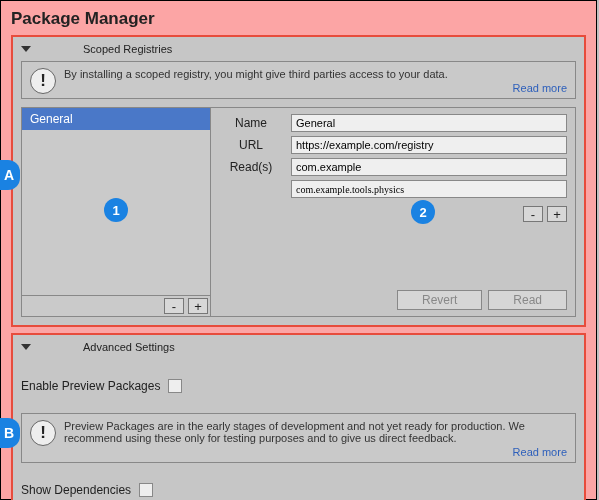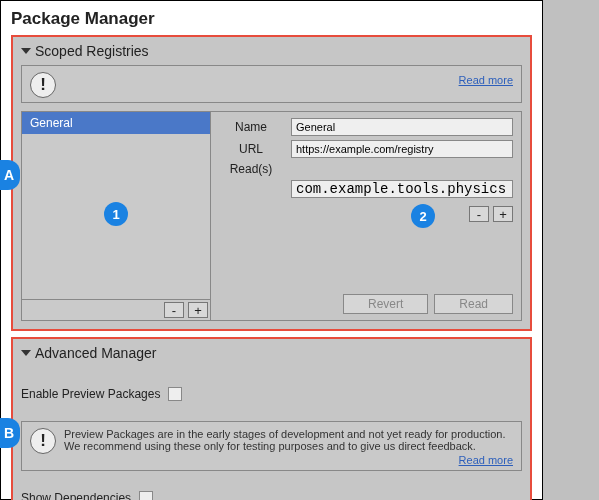--- a/index.html
+++ b/index.html
@@ -1,40 +1,40 @@
 <!DOCTYPE html>
 <html><head>
 <meta charset="utf-8">
 <style>
 * { box-sizing: border-box; margin: 0; padding: 0; }
 body { font-family: Arial, Helvetica, sans-serif; font-size: 12px; background: #c0c0c0; width: 599px; height: 500px; overflow: hidden; color: #222; }
-.window { border: 1px solid #000; background: #ffffff; width: 543px; height: 500px; padding: 6px 10px 10px 10px; }
+.window { border: 1px solid #000; background: #fca5a5; width: 597px; height: 500px; padding: 6px 10px 10px 10px; }
 .title { font-size: 17px; font-weight: bold; padding: 2px 0 6px 0; }
 .section { border: 2px solid #e74c3c; background: #c6c6c6; padding: 4px 8px 8px 8px; position: relative; }
 .section + .section { margin-top: 6px; }
 .sec-h { display: flex; align-items: center; gap: 4px; cursor: pointer; padding: 2px 0 6px 0; }
 .tri { width: 0; height: 0; border-left: 5px solid transparent; border-right: 5px solid transparent; border-top: 6px solid #333; }
-.sec-h span { font-size: 14px; }
+.sec-h span { font-size: 11px; margin-left: 48px; }
 .info-box { border: 1px solid #888; background: #c9c9c9; padding: 6px 8px 4px 8px; display: flex; align-items: flex-start; gap: 8px; }
 .info-icon { width: 26px; height: 26px; border-radius: 50%; background: #eee; border: 1px solid #666; display: flex; align-items: center; justify-content: center; font-weight: bold; font-size: 17px; flex-shrink: 0; }
 .info-body { flex: 1; font-size: 11px; color: #333; }
-.info-body .link { display: block; text-align: right; color: #2d5fbb; text-decoration: underline; font-size: 11px; margin-top: 2px; cursor: pointer; }
+.info-body .link { display: block; text-align: right; color: #2d5fbb; font-size: 11px; margin-top: 2px; cursor: pointer; }
 .columns { display: flex; gap: 0; margin-top: 8px; height: 210px; }
 .left-col { width: 190px; border: 1px solid #888; background: #cacaca; display: flex; flex-direction: column; position: relative; }
 .list { flex: 1; }
 .list-item { padding: 4px 8px; cursor: pointer; font-size: 12px; }
 .list-item.selected { background: #4a78c8; color: #fff; }
 .pm-bar { display: flex; justify-content: flex-end; border-top: 1px solid #888; padding: 2px; gap: 4px; }
 .pm-btn { width: 20px; height: 16px; border: 1px solid #777; background: #d8d8d8; display: flex; align-items: center; justify-content: center; font-size: 13px; line-height: 1; cursor: pointer; }
 .right-col { flex: 1; border: 1px solid #888; border-left: none; background: #c6c6c6; padding: 6px 8px; display: flex; flex-direction: column; position: relative; }
 .form-row { display: flex; align-items: center; gap: 8px; margin-bottom: 4px; }
 .form-row label { width: 64px; font-size: 12px; text-align: center; }
 .form-row input { flex: 1; height: 18px; border: 1px solid #888; background: #efefef; padding: 0 4px; font-family: inherit; font-size: 11px; }
 .indent-row { margin-left: 72px; display: flex; margin-bottom: 4px; }
-.indent-row input { flex: 1; height: 18px; border: 1px solid #888; background: #efefef; padding: 0 4px; font-family: Liberation Mono, monospace; font-size: 14px; }
+.indent-row input { flex: 1; height: 18px; border: 1px solid #888; background: #efefef; padding: 0 4px; font-family: Liberation Serif, serif; font-size: 10px; }
 .pm-right { display: flex; justify-content: flex-end; gap: 4px; margin-top: 4px; }
 .action-bar { margin-top: auto; display: flex; justify-content: flex-end; gap: 6px; padding-top: 6px; }
 .btn { border: 1px solid #888; background: #d6d6d6; padding: 2px 24px; font-size: 12px; color: #888; cursor: pointer; }
 .circle-callout { position: absolute; width: 24px; height: 24px; border-radius: 50%; background: #1a82e2; color: #fff; font-weight: bold; display: flex; align-items: center; justify-content: center; font-size: 13px; z-index: 5; }
 .side-callout { position: absolute; width: 22px; height: 30px; background: #1a82e2; color: #fff; font-weight: bold; display: flex; align-items: center; justify-content: center; font-size: 14px; border-radius: 0 12px 12px 0; z-index: 5; }
 .sec2-row { display: flex; align-items: center; gap: 8px; margin: 20px 0; }
 .checkbox { width: 14px; height: 14px; border: 1px solid #888; background: #eee; cursor: pointer; }
 </style>
 </head>
 <body>
@@ -47,20 +47,21 @@
 
   <div class="section">
     <div class="sec-h">
       <div class="tri"></div>
       <span>Scoped Registries</span>
     </div>
 
     <div class="info-box">
       <div class="info-icon">!</div>
       <div class="info-body">
+        <span>By installing a scoped registry, you might give third parties access to your data.</span>
         <a class="link">Read more</a>
       </div>
     </div>
 
     <div class="columns">
       <div class="left-col">
         <div class="circle-callout" style="left:82px; top:90px;">1</div>
         <div class="list">
           <div class="list-item selected">General</div>
         </div>
@@ -76,41 +77,42 @@
         <div class="form-row">
           <label>Name</label>
           <input type="text" value="General" style="">
         </div>
         <div class="form-row">
           <label>URL</label>
           <input type="text" value="https://example.com/registry" style="">
         </div>
         <div class="form-row">
           <label>Read(s)</label>
+          <input type="text" value="com.example" style="">
         </div>
         <div class="indent-row">
           <input type="text" value="com.example.tools.physics" style="">
         </div>
         <div class="pm-right">
           <div class="pm-btn">-</div>
           <div class="pm-btn">+</div>
         </div>
 
         <div class="action-bar">
           <button class="btn">Revert</button>
           <button class="btn">Read</button>
         </div>
       </div>
     </div>
   </div>
 
   <div class="section">
     <div class="sec-h">
       <div class="tri"></div>
-      <span>Advanced Manager</span>
+      <span>Advanced Settings</span>
     </div>
 
     <div class="sec2-row">
       <span>Enable Preview Packages</span>
       <div class="checkbox"></div>
     </div>
 
     <div class="info-box">
       <div class="info-icon">!</div>
       <div class="info-body">

